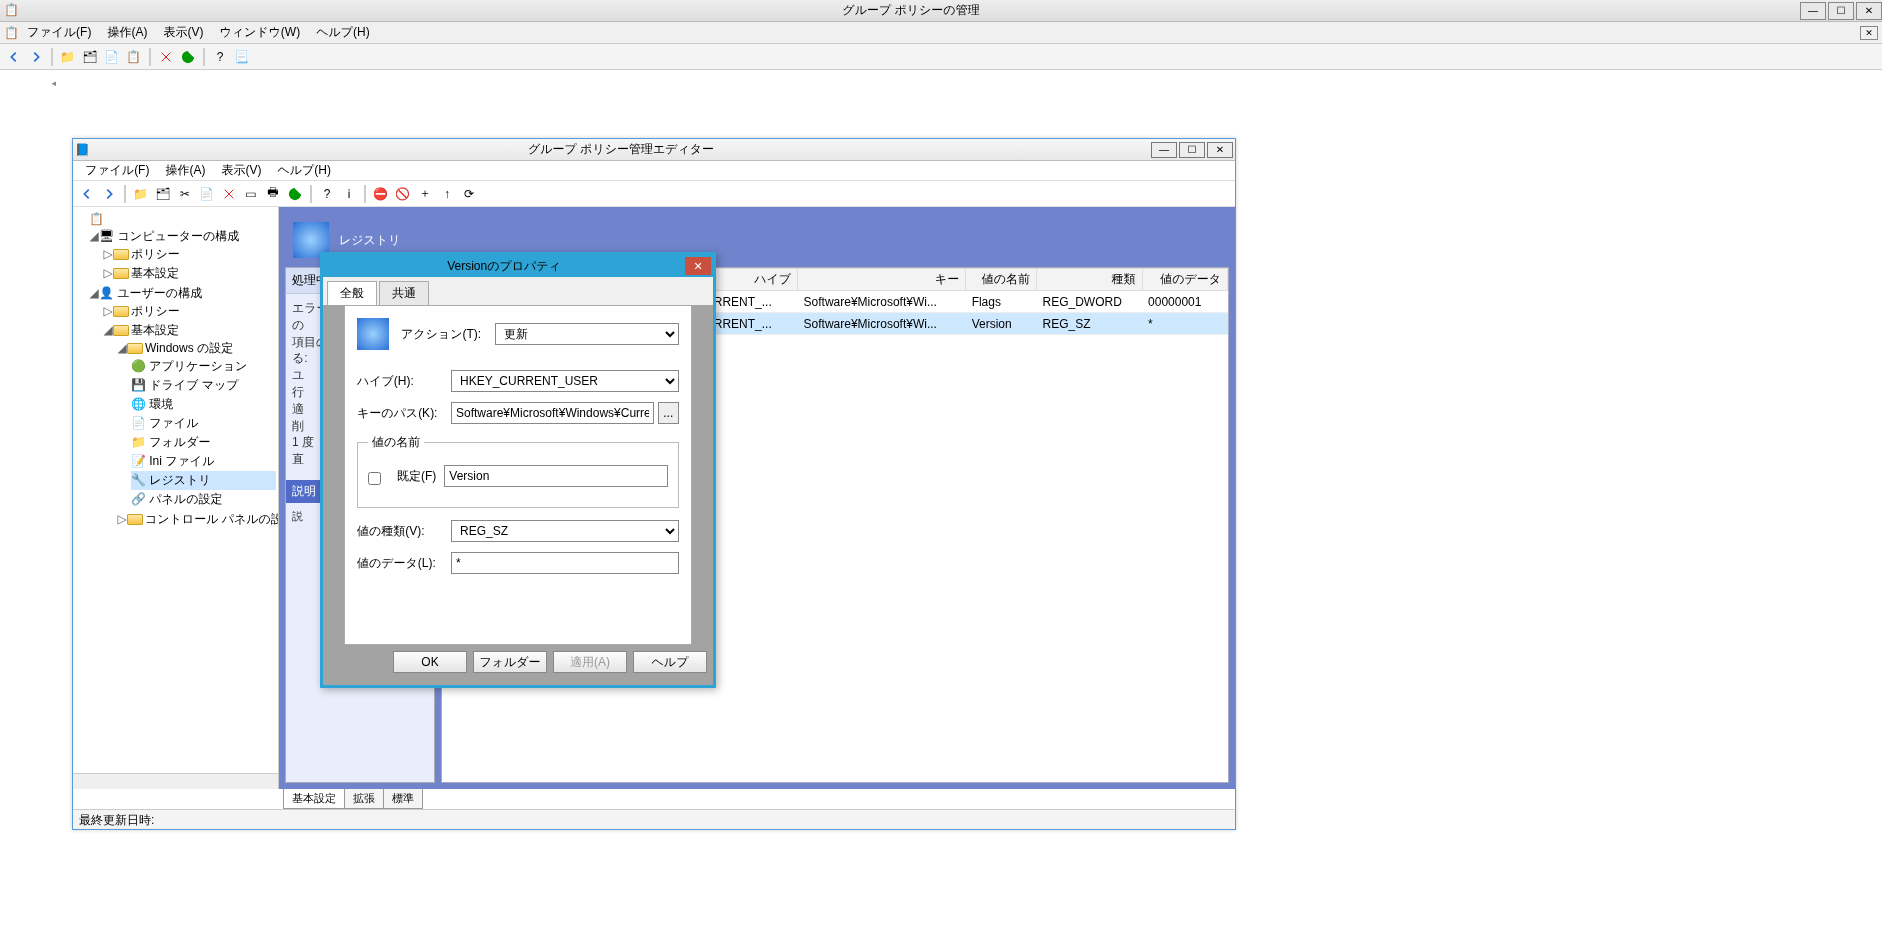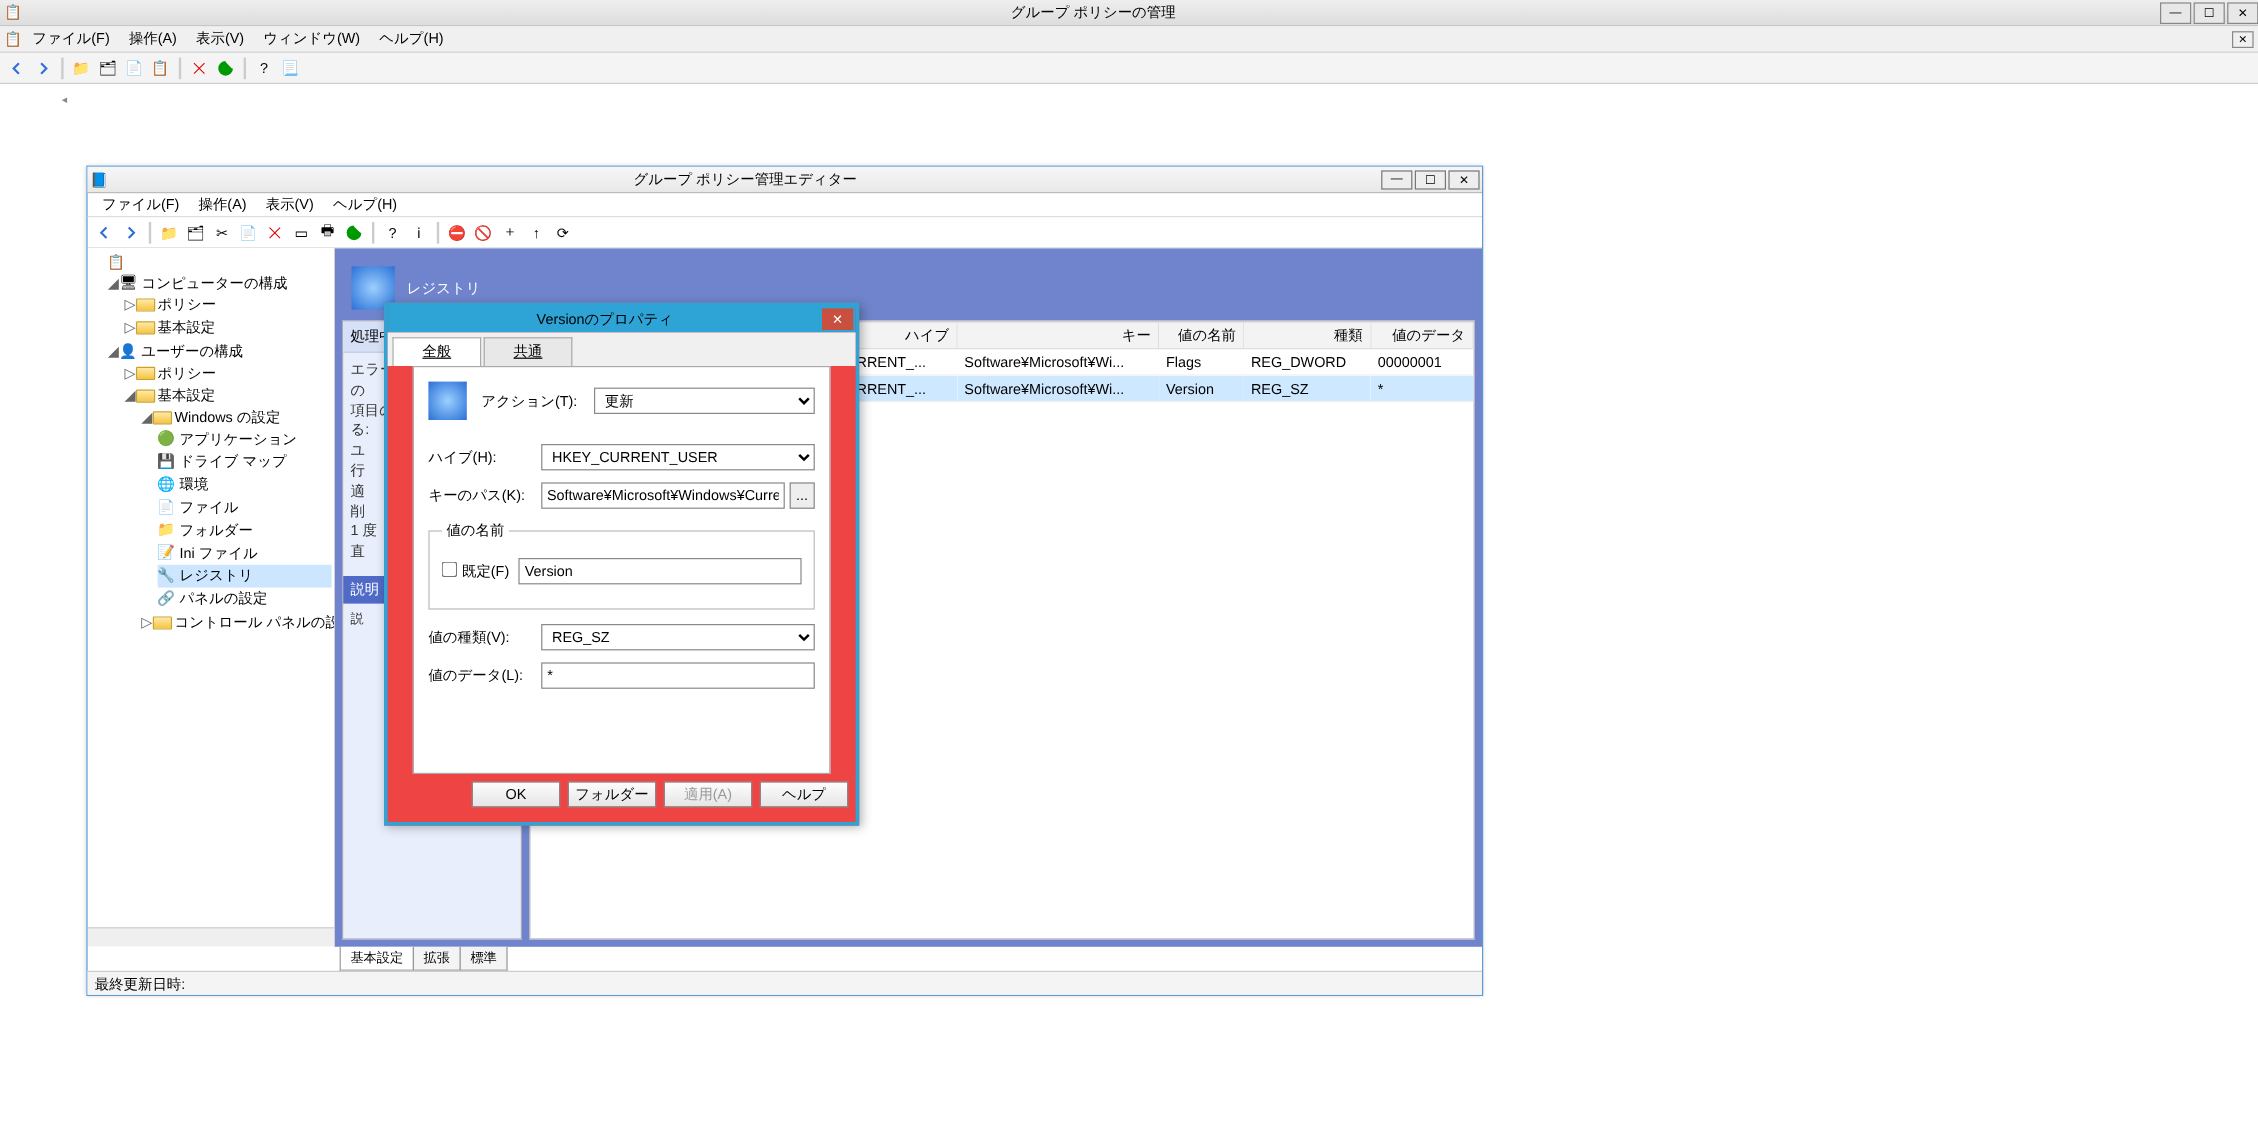--- a/index.html
+++ b/index.html
@@ -72,40 +72,40 @@
 .reg-right .ric{display:inline-block;width:14px;height:12px;background:#f7c24a;border:1px solid #b8860b;margin-right:3px;vertical-align:middle;}
 .reg-right .ric.sz{background:#a8d8f0;border-color:#5a9bd4;}
 
 .editor .tabs { position:absolute; bottom:20px; left:210px; display:flex; height:20px;}
 .editor .tabs .tab{border:1px solid #999;border-top:none;padding:2px 8px;background:#f4f4f4;margin-right:-1px;font-size:11px;}
 .editor .tabs .tab.active{background:#fff;}
 
 .editor .status{position:absolute;bottom:0;left:0;right:0;height:20px;border-top:1px solid #ccc;padding:2px 6px;background:#f4f4f4;}
 
 
-.dlg { position:absolute; left:320px; top:252px; width:396px; height:436px; border:3px solid #2ea3d6; background:#ef4444; box-shadow:2px 2px 8px rgba(0,0,0,.3); z-index:10;}
+.dlg { position:absolute; left:320px; top:252px; width:396px; height:436px; border:3px solid #2ea3d6; background:#a3a3a3; box-shadow:2px 2px 8px rgba(0,0,0,.3); z-index:10;}
 .dlg .dtitle{height:22px;background:#2ea3d6;display:flex;align-items:center;}
 .dlg .dtitle .t{flex:1;text-align:center;color:#000;}
 .dlg .dtitle .x{width:26px;height:18px;background:#c94f3f;color:#fff;display:flex;align-items:center;justify-content:center;margin-right:2px;font-size:11px;}
 .dlg .dtabs{display:flex;background:#f0f0f0;padding:4px 4px 0;}
-.dlg .dtabs .dt{border:1px solid #aaa;border-bottom:none;padding:3px 24px;background:#e8e8e8;margin-right:2px;text-decoration:underline;}
+.dlg .dtabs .dt{border:1px solid #aaa;border-bottom:none;padding:3px 12px;background:#e8e8e8;margin-right:2px;}
 .dlg .dtabs .dt.active{background:#fff;}
 .dlg .dbody{border:1px solid #aaa;margin:0 21px;background:#fff;padding:12px;height:340px;position:relative;}
 .dlg .row{display:flex;align-items:center;margin-bottom:10px;gap:8px;}
 .dlg .row label{width:86px;text-align:left;}
 .dlg .row .field{flex:1;}
 .dlg select,.dlg input[type=text]{width:100%;height:22px;border:1px solid #888;padding:0 4px;background:#fff;}
 .dlg .btnsm{width:24px;height:22px;border:1px solid #888;background:#eee;display:flex;align-items:center;justify-content:center;}
 .dlg fieldset{border:1px solid #bbb;padding:14px 10px 10px;margin:6px 0 12px;}
 .dlg fieldset legend{padding:0 4px;}
 .dlg .dbuttons{display:flex;justify-content:flex-end;gap:6px;padding:6px;}
 .dlg .dbuttons button{width:74px;height:22px;border:1px solid #888;background:linear-gradient(#fdfdfd,#e5e5e5);}
 .dlg .dbuttons button:disabled{color:#999;}
 .dlg .dicon{width:32px;height:32px;background:radial-gradient(circle,#9bd0ff,#2a6fd6);margin-right:4px;}
-.dlg .chk{display:flex;align-items:flex-start;gap:4px;}
+.dlg .chk{display:flex;align-items:flex-end;gap:16px;}
 
 
 .svgarrow path{fill:none;stroke:#2a6fd6;stroke-width:2;}
 </style>
 </head>
 <body>
 
 <div class="titlebar">
   <span class="icon">📋</span>
   <span class="title">グループ ポリシーの管理</span>

